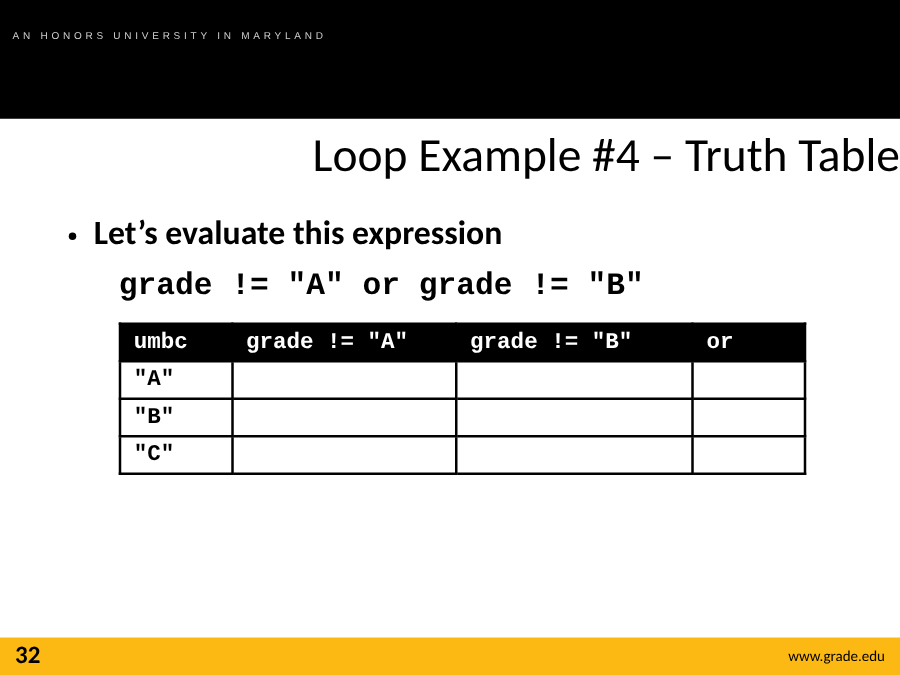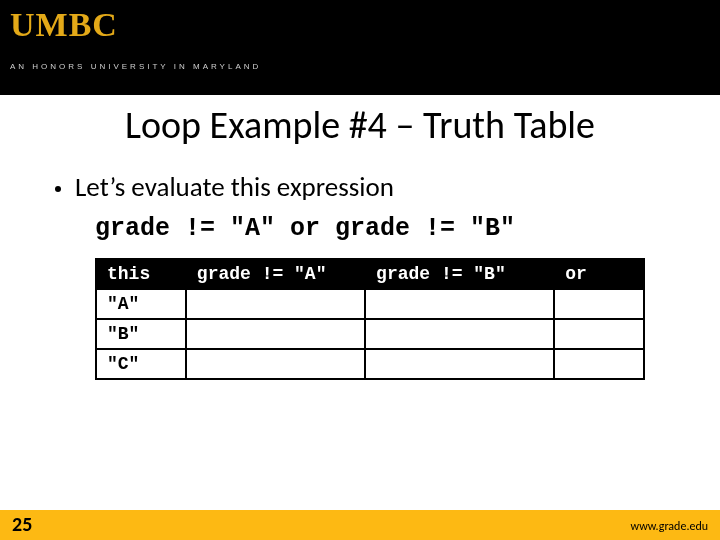--- a/index.html
+++ b/index.html
@@ -2,61 +2,60 @@
 <html><head>
 <meta charset="utf-8">
 <style>
   * { margin: 0; padding: 0; box-sizing: border-box; }
   html, body { width: 720px; height: 540px; font-family: Calibri, Arial, sans-serif; background: #fff; overflow: hidden; }
   .slide { position: relative; width: 720px; height: 540px; background: #fff; }
   .topbar { position: absolute; top: 0; left: 0; width: 720px; height: 95px; background: #000; }
   .logo { position: absolute; top: 6px; left: 10px; }
   .logo-main { font-family: Georgia, 'Times New Roman', serif; color: #e3a918; font-size: 34px; font-weight: bold; letter-spacing: 1px; }
   .logo-sub { font-family: Arial, sans-serif; color: #cfcfcf; font-size: 8px; letter-spacing: 3px; margin-top: 18px; }
-  .title { position: absolute; top: 102px; left: 0; width: 720px; text-align: center; font-size: 38px; color: #000; font-weight: 400; }
+  .title { position: absolute; top: 102px; left: 0; width: 720px; text-align: right; font-size: 38px; color: #000; font-weight: 400; }
   .bullet-row { position: absolute; top: 170px; left: 55px; display: flex; align-items: center; }
   .bullet-dot { width: 6px; height: 6px; border-radius: 50%; background: #000; margin-right: 14px; margin-top: 4px; flex-shrink: 0; }
-  .bullet-text { font-size: 27px; color: #000; }
+  .bullet-text { font-size: 27px; color: #000; font-weight: bold; }
   .expr { position: absolute; top: 214px; left: 95px; font-family: 'Courier New', monospace; font-weight: bold; font-size: 25px; color: #000; }
   .tt { position: absolute; top: 258px; left: 95px; border-collapse: collapse; width: 550px; }
   .tt th, .tt td { border: 2px solid #000; padding: 4px 10px; text-align: left; font-family: 'Courier New', monospace; font-weight: bold; font-size: 18px; height: 30px; }
   .tt th { background: #000; color: #fff; }
   .tt th.c1 { width: 90px; }
   .tt th.c2 { width: 180px; }
   .tt th.c3 { width: 190px; }
   .tt th.c4 { width: 90px; }
   .footer { position: absolute; bottom: 0; left: 0; width: 720px; height: 30px; background: #fdb913; }
   .pagenum { position: absolute; left: 12px; bottom: 4px; font-size: 20px; font-weight: bold; color: #000; }
   .url { position: absolute; right: 12px; bottom: 7px; font-size: 12px; color: #000; }
 </style>
 </head>
 <body>
 
 <div class="slide">
 
   <div class="topbar">
     <div class="logo">
-      <div class="logo-main">UMBC</div>
       <div class="logo-sub">AN HONORS UNIVERSITY IN MARYLAND</div>
     </div>
   </div>
 
   <div class="title">Loop Example #4 – Truth Table</div>
 
   <div class="bullet-row">
     <div class="bullet-dot"></div>
     <div class="bullet-text">Let’s evaluate this expression</div>
   </div>
 
   <div class="expr">grade != "A" or grade != "B"</div>
 
   <table class="tt">
     <tbody>
         <tr>
-      <th class="c1">this</th>
+      <th class="c1">umbc</th>
       <th class="c2">grade != "A"</th>
       <th class="c3">grade != "B"</th>
       <th class="c4">or</th>
     </tr>
     <tr>
       <td>"A"</td>
       <td></td>
       <td></td>
       <td></td>
     </tr>
@@ -69,17 +68,17 @@
     <tr>
       <td>"C"</td>
       <td></td>
       <td></td>
       <td></td>
     </tr>
   </tbody>
     </table>
 
   <div class="footer">
-    <div class="pagenum">25</div>
+    <div class="pagenum">32</div>
     <div class="url">www.grade.edu</div>
   </div>
 
 </div>
 
 </body></html>

